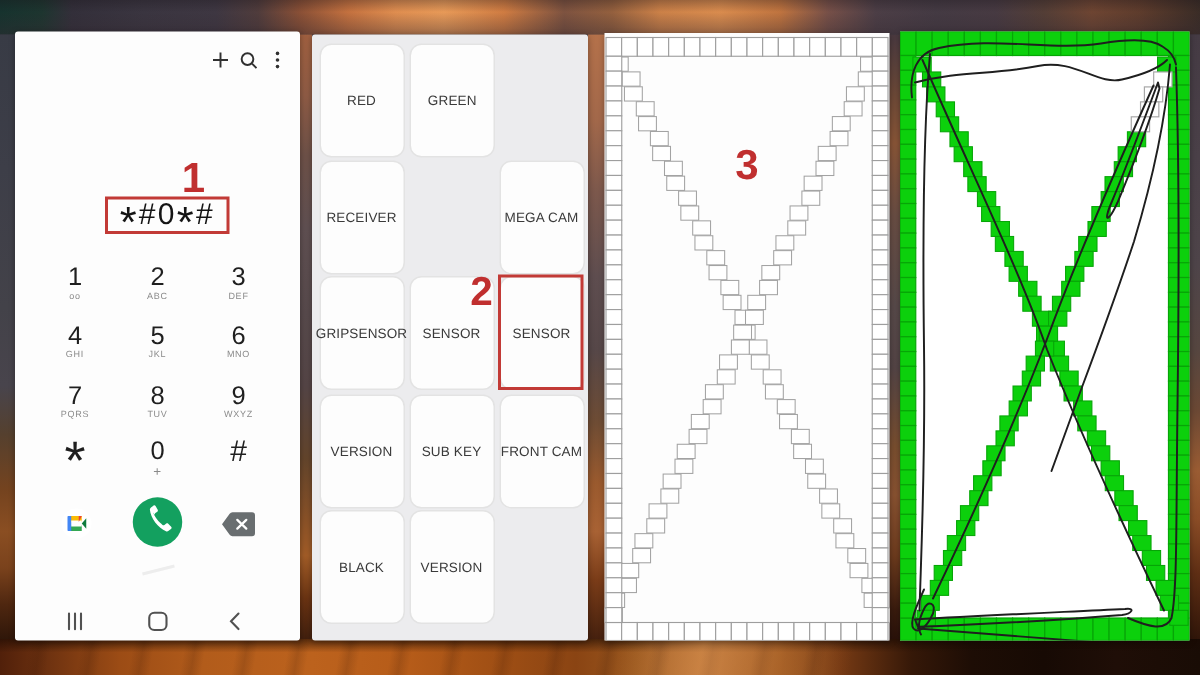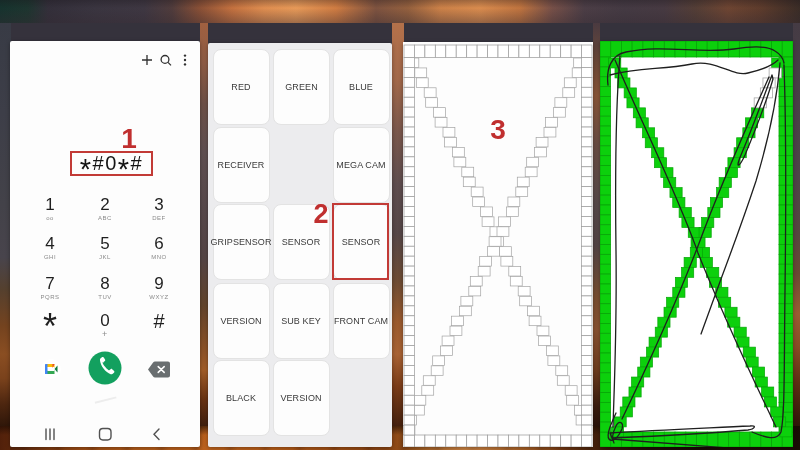--- a/index.html
+++ b/index.html
@@ -1,18 +1,18 @@
 <!DOCTYPE html>
 <html><head><meta charset="utf-8">
 <style>
 * { margin:0; padding:0; box-sizing:border-box; }
 body { width:800px; height:450px; overflow:hidden; position:relative;
   font-family:"Liberation Sans", sans-serif; background:#35323c; }
 .abs { position:absolute; }
-.panel { position:absolute; box-shadow:0 1px 4px rgba(0,0,0,0.35);margin-top:20px; }
+.panel { position:absolute; box-shadow:0 1px 4px rgba(0,0,0,0.35); }
 .key { position:absolute; width:40px; text-align:center; }
 .kd { font-size:17px; color:#1f1f1f; line-height:20px; font-weight:400; }
 .ks { font-size:6px; color:#8a8a8a; letter-spacing:0.5px; line-height:7px; }
 .card { position:absolute; width:57px; height:75.5px; background:#fdfdfd;
   border:1px solid #e3e3e3; border-radius:8px; display:flex; align-items:center;
   justify-content:center; font-size:9px; color:#3a3a3a; letter-spacing:0.1px; white-space:nowrap; }
 </style></head>
 <body>
 
 <div class="abs" style="left:0;top:0;width:800px;height:23px;background:
@@ -171,21 +171,20 @@
 </g>
 </svg></div>
 </div>
 
 <div class="panel" style="left:208px;top:23px;width:184px;height:403.5px;background:#ececee;border-radius:2px;">
 
 <div class="card" style="left:4.5px;top:6px">RED</div>
 
 <div class="card" style="left:65px;top:6px">GREEN</div>
 
-<div class="card" style="left:124.5px;top:6px">BLUE</div>
 
 <div class="card" style="left:4.5px;top:84px">RECEIVER</div>
 
 
 <div class="card" style="left:124.5px;top:84px">MEGA CAM</div>
 
 <div class="card" style="left:4.5px;top:161px">GRIPSENSOR</div>
 
 <div class="card" style="left:64.5px;top:161px">SENSOR</div>
 

